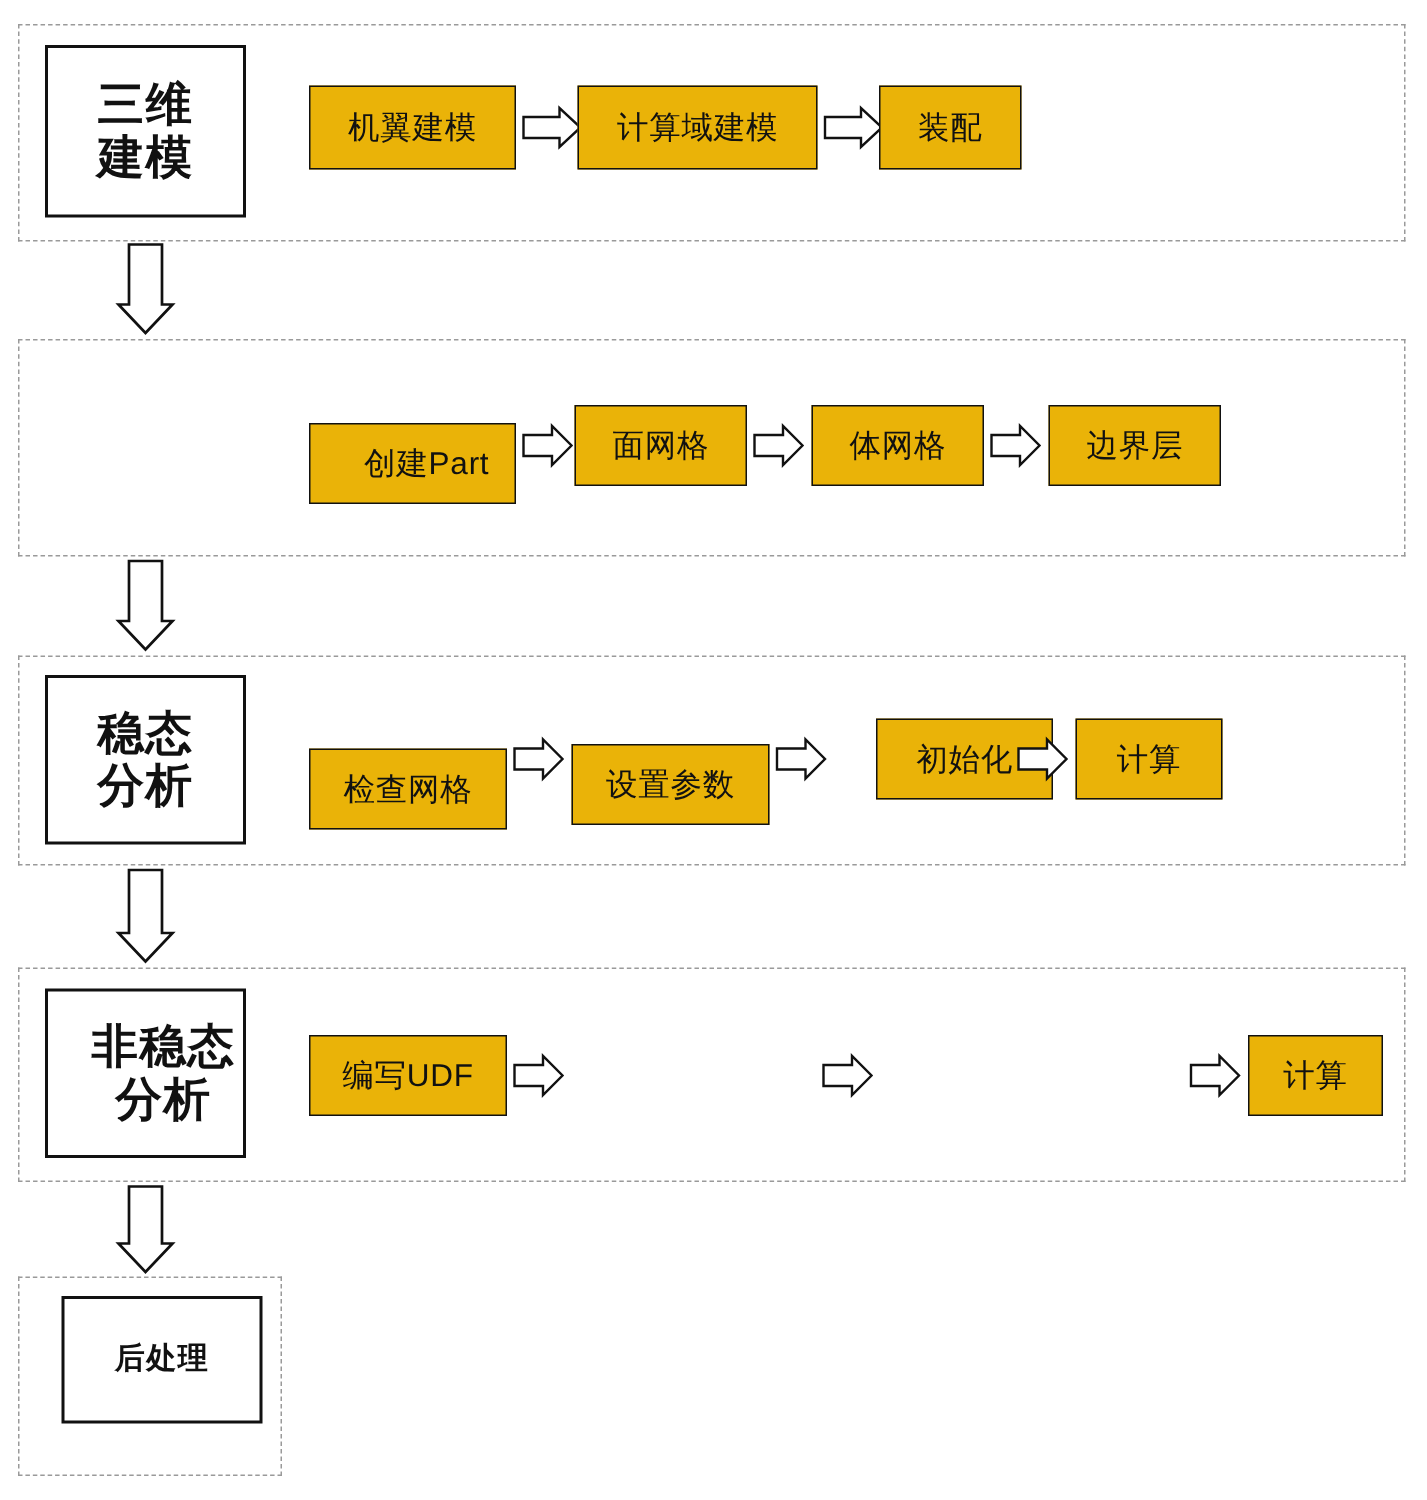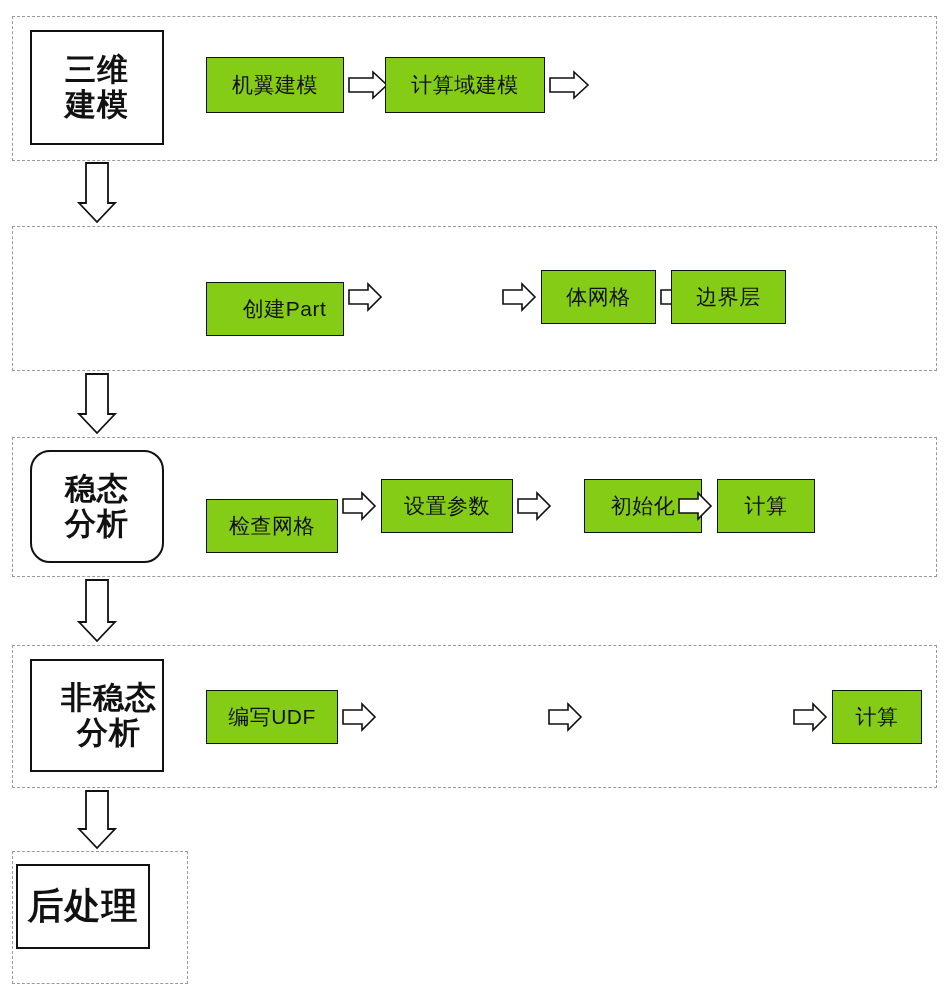--- a/index.html
+++ b/index.html
@@ -42,21 +42,21 @@
     font-weight: bold;
     line-height: 1.12;
     letter-spacing: 1px;
     color: #111111;
     white-space: pre-line;
   }
   
   .step-box {
     position: absolute;
     border: 1.6px solid #111111;
-    background: #84cc16;
+    background: #eab308;
     box-sizing: border-box;
     display: flex;
     align-items: center;
     justify-content: center;
     text-align: left;
     font-size: 21px;
     font-weight: normal;
     color: #111111;
     letter-spacing: 0.5px;
   }
@@ -88,75 +88,77 @@
   </div>
 
   <div class="step-box" style="left:385px; top:57px; width:160px; height:56px;">计算域建模</div>
 
   <div class="arrow-h" style="left:550px; top:70px; width:39px; height:30px;">
     <svg width="39" height="30" viewBox="0 0 39 30">
       <polygon points="0,8 24,8 24,2 38,15 24,28 24,22 0,22" fill="#ffffff" stroke="#111111" stroke-width="1.6"></polygon>
     </svg>
   </div>
 
+  <div class="step-box" style="left:586px; top:57px; width:95px; height:56px;">装配</div>
 
   <div class="arrow-v" style="left:78px; top:163px; width:38px; height:60px;">
     <svg width="38" height="60" viewBox="0 0 38 60">
       <polygon points="8,0 8,40 1,40 19,59 37,40 30,40 30,0" fill="#ffffff" stroke="#111111" stroke-width="1.8"></polygon>
     </svg>
   </div>
 
   <div class="stage-box" style="left:12px; top:226px; width:925px; height:145px;"></div>
 
 
   <div class="step-box" style="left:206px; top:282px; width:138px; height:54px;padding-left:19px;">创建Part</div>
 
   <div class="arrow-h" style="left:349px; top:282px; width:33px; height:30px;">
     <svg width="33" height="30" viewBox="0 0 33 30">
       <polygon points="0,8 19,8 19,2 32,15 19,28 19,22 0,22" fill="#ffffff" stroke="#111111" stroke-width="1.6"></polygon>
     </svg>
   </div>
 
+  <div class="step-box" style="left:383px; top:270px; width:115px; height:54px;">面网格</div>
 
   <div class="arrow-h" style="left:503px; top:282px; width:33px; height:30px;">
     <svg width="33" height="30" viewBox="0 0 33 30">
       <polygon points="0,8 19,8 19,2 32,15 19,28 19,22 0,22" fill="#ffffff" stroke="#111111" stroke-width="1.6"></polygon>
     </svg>
   </div>
 
   <div class="step-box" style="left:541px; top:270px; width:115px; height:54px;">体网格</div>
 
   <div class="arrow-h" style="left:661px; top:282px; width:33px; height:30px;">
     <svg width="33" height="30" viewBox="0 0 33 30">
       <polygon points="0,8 19,8 19,2 32,15 19,28 19,22 0,22" fill="#ffffff" stroke="#111111" stroke-width="1.6"></polygon>
     </svg>
   </div>
 
-  <div class="step-box" style="left:671px; top:270px; width:115px; height:54px;">边界层</div>
+  <div class="step-box" style="left:699px; top:270px; width:115px; height:54px;">边界层</div>
 
   <div class="arrow-v" style="left:78px; top:374px; width:38px; height:60px;">
     <svg width="38" height="60" viewBox="0 0 38 60">
       <polygon points="8,0 8,40 1,40 19,59 37,40 30,40 30,0" fill="#ffffff" stroke="#111111" stroke-width="1.8"></polygon>
     </svg>
   </div>
 
   <div class="stage-box" style="left:12px; top:437px; width:925px; height:140px;"></div>
 
-  <div class="stage-label" style="left:30px; top:450px; width:134px; height:113px;border-radius:20px;">稳态
+  <div class="stage-label" style="left:30px; top:450px; width:134px; height:113px;">稳态
 分析</div>
 
   <div class="step-box" style="left:206px; top:479px; width:132px; height:54px;margin-top:20px;">检查网格</div>
 
   <div class="arrow-h" style="left:343px; top:491px; width:33px; height:30px;">
     <svg width="33" height="30" viewBox="0 0 33 30">
       <polygon points="0,8 19,8 19,2 32,15 19,28 19,22 0,22" fill="#ffffff" stroke="#111111" stroke-width="1.6"></polygon>
     </svg>
   </div>
 
-  <div class="step-box" style="left:381px; top:479px; width:132px; height:54px;">设置参数</div>
+  <div class="step-box" style="left:381px; top:496px; width:132px; height:54px;">设置参数</div>
 
   <div class="arrow-h" style="left:518px; top:491px; width:33px; height:30px;">
     <svg width="33" height="30" viewBox="0 0 33 30">
       <polygon points="0,8 19,8 19,2 32,15 19,28 19,22 0,22" fill="#ffffff" stroke="#111111" stroke-width="1.6"></polygon>
     </svg>
   </div>
 
   <div class="step-box" style="left:584px; top:479px; width:118px; height:54px;">初始化</div>
 
   <div class="arrow-h" style="left:679px; top:491px; width:33px; height:30px;">
@@ -203,15 +205,15 @@
   <div class="step-box" style="left:832px; top:690px; width:90px; height:54px;">计算</div>
 
   <div class="arrow-v" style="left:78px; top:791px; width:38px; height:58px;">
     <svg width="38" height="58" viewBox="0 0 38 58">
       <polygon points="8,0 8,38 1,38 19,57 37,38 30,38 30,0" fill="#ffffff" stroke="#111111" stroke-width="1.8"></polygon>
     </svg>
   </div>
 
   <div class="stage-box" style="left:12px; top:851px; width:176px; height:133px;"></div>
 
-  <div class="stage-label" style="left:16px; top:864px; width:134px; height:85px; font-size:36px;">后处理</div>
+  <div class="stage-label" style="left:41px; top:864px; width:134px; height:85px; font-size:20px;">后处理</div>
 
 </div>
 
 </body></html>

